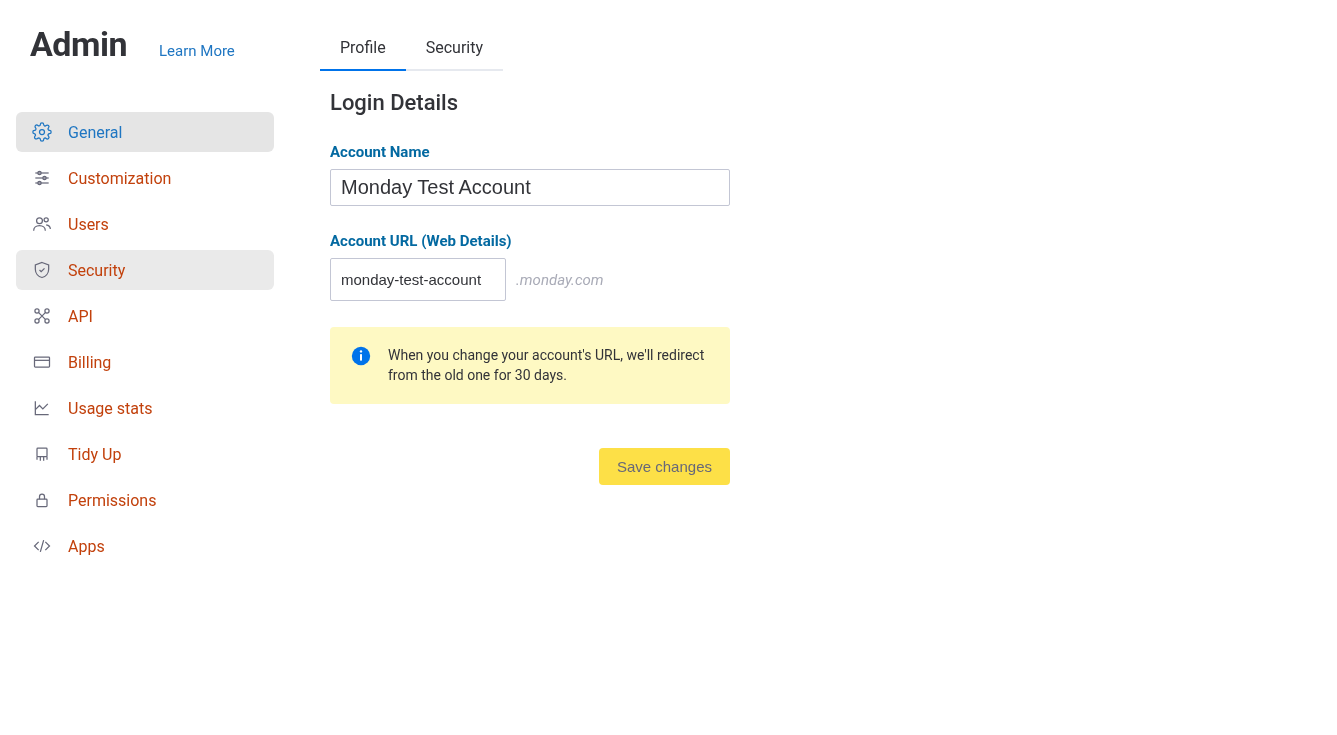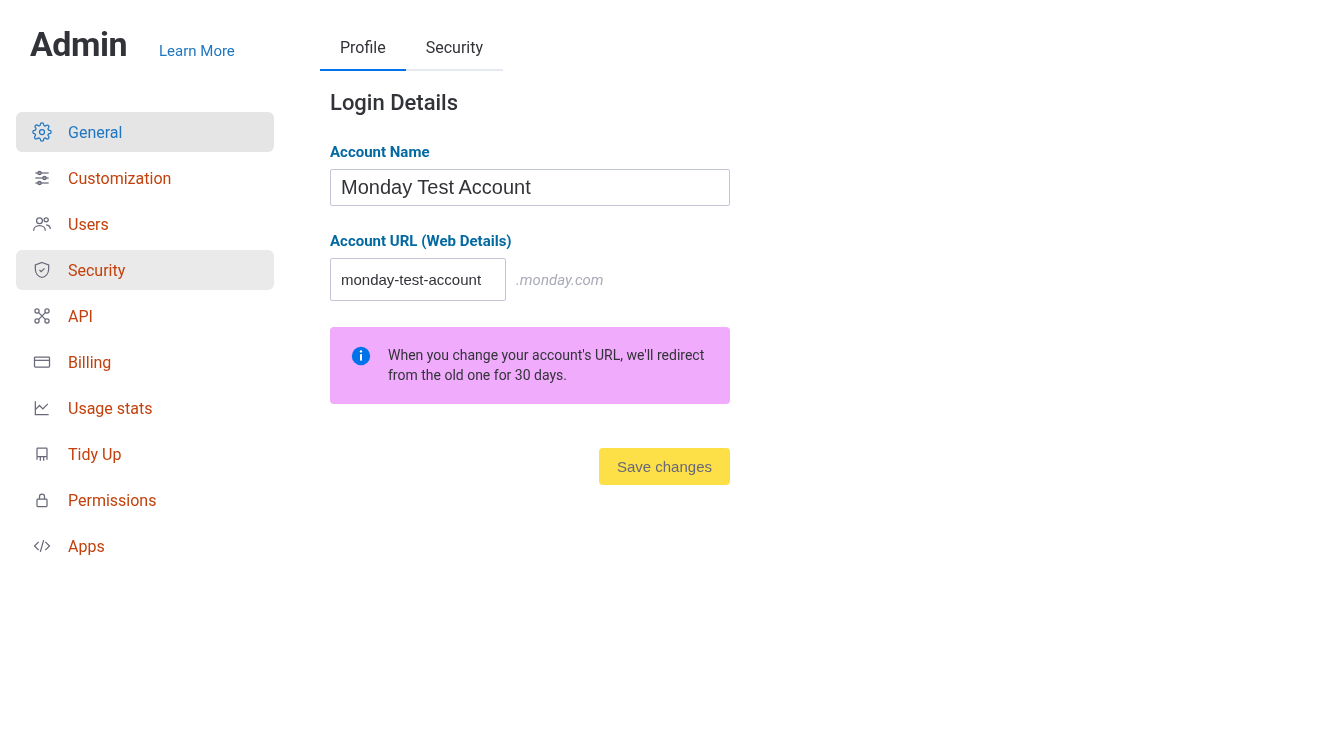--- a/index.html
+++ b/index.html
@@ -123,21 +123,21 @@
     color: #323338;
   }
   .url-suffix {
     font-size: 15px;
     font-style: italic;
     color: #a9abb7;
   }
   .info-banner {
     display: flex;
     gap: 16px;
-    background: #f0abfc;
+    background: #fef9c3;
     padding: 18px 20px;
     border-radius: 4px;
     width: 400px;
     margin-top: 10px;
   }
   .info-banner svg { width: 22px; height: 22px; flex: 0 0 22px; }
   .info-text {
     font-size: 14px;
     line-height: 1.45;
     color: #323338;

